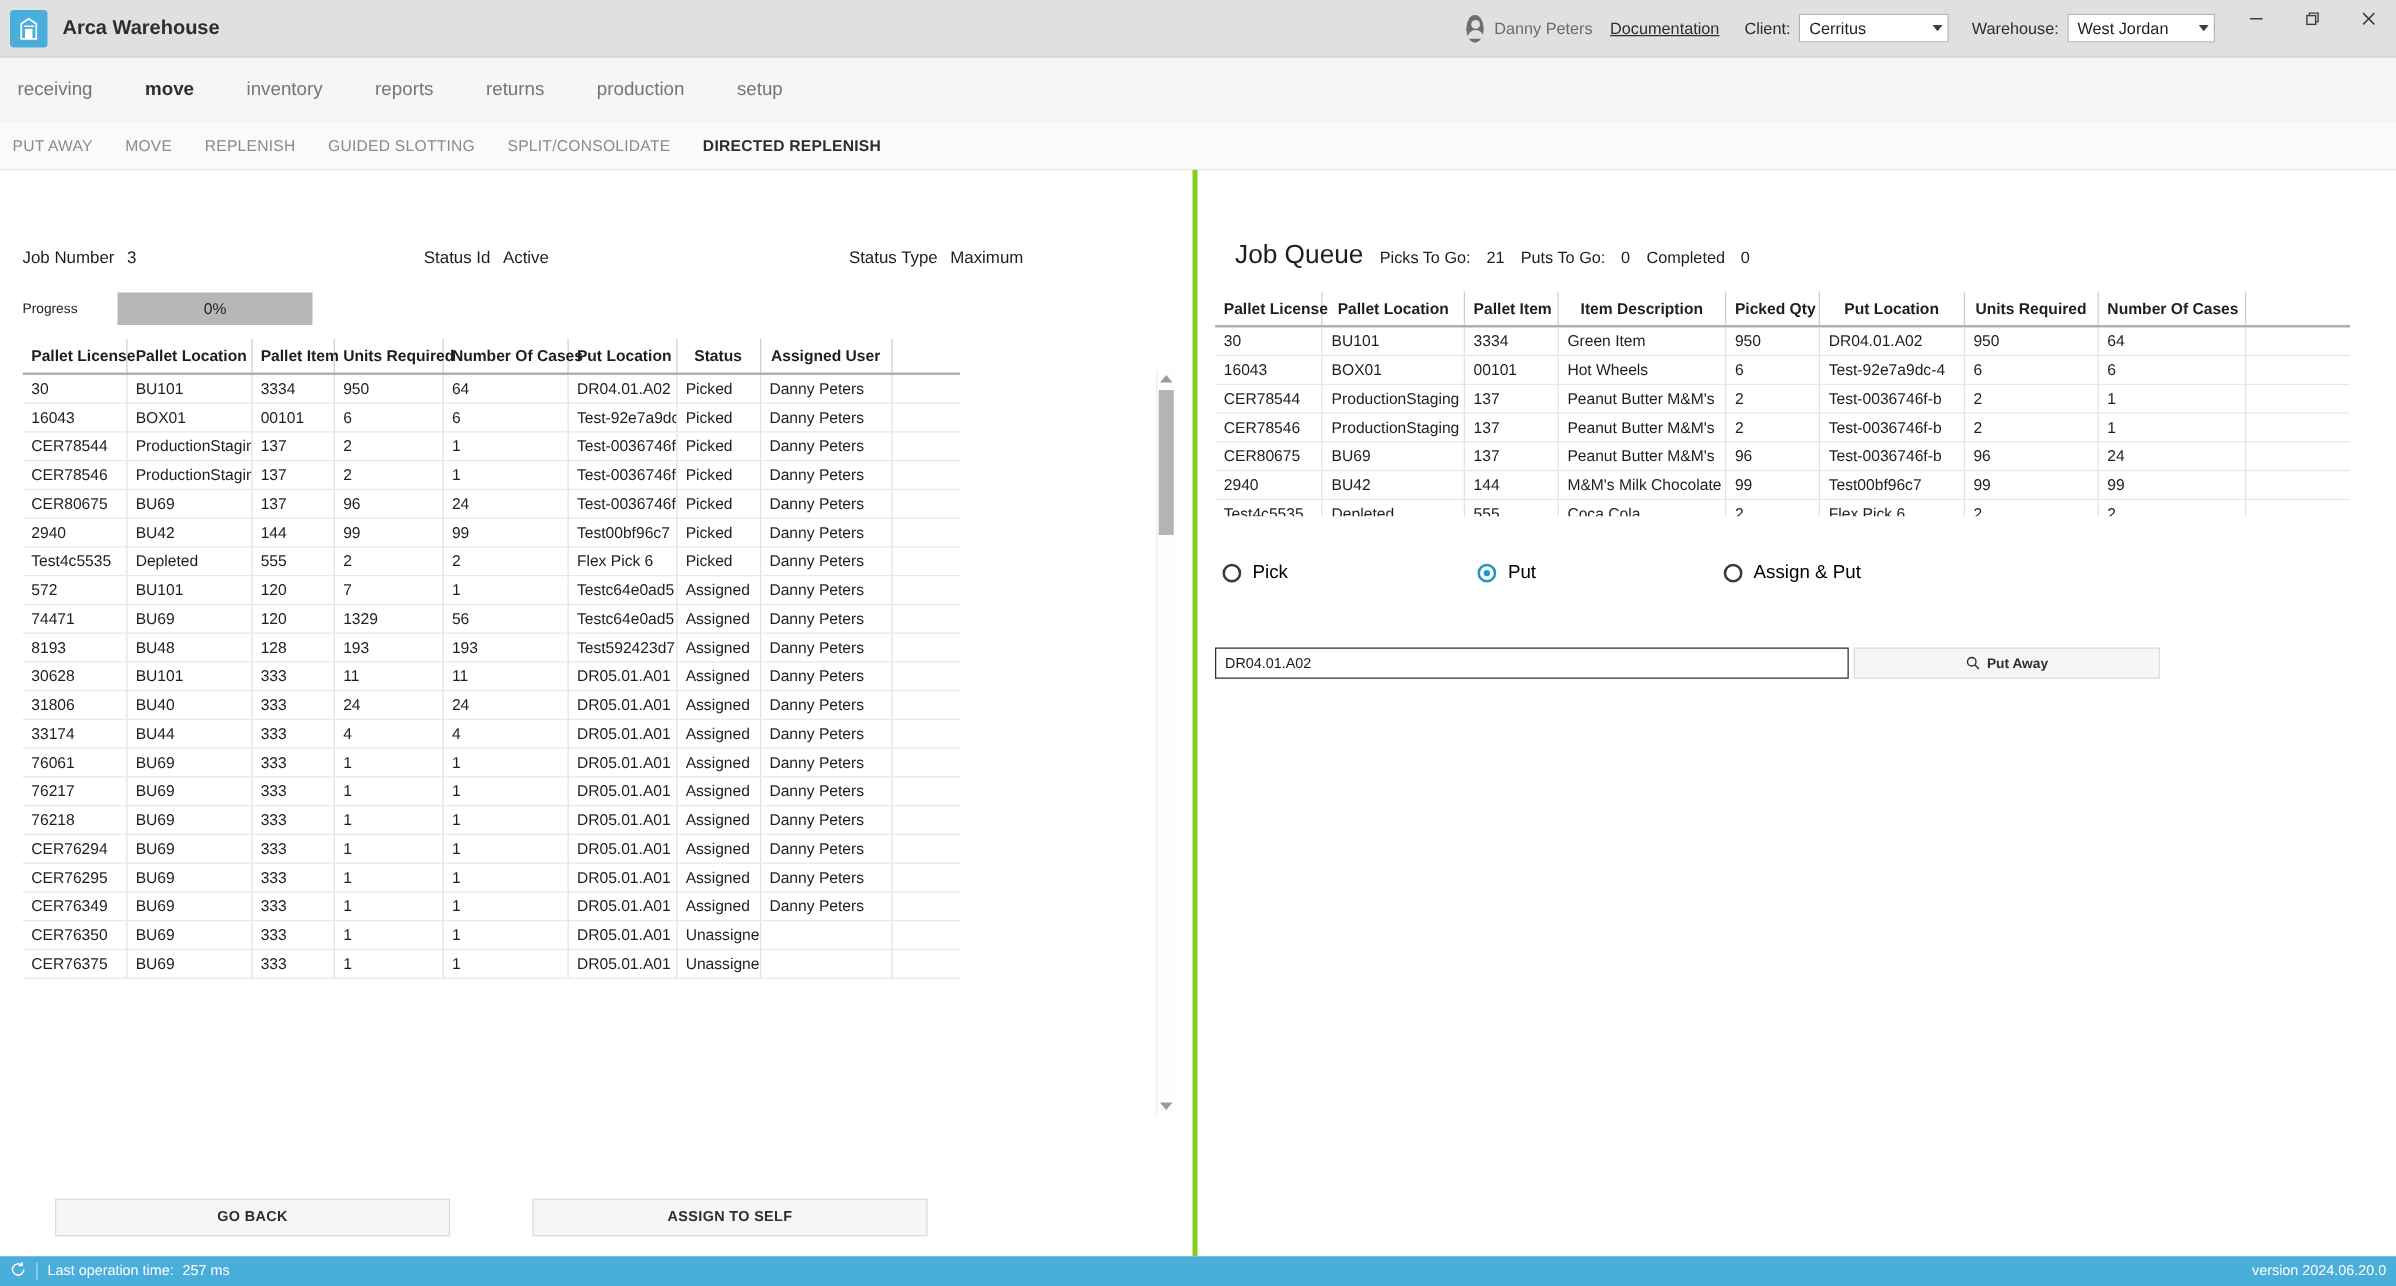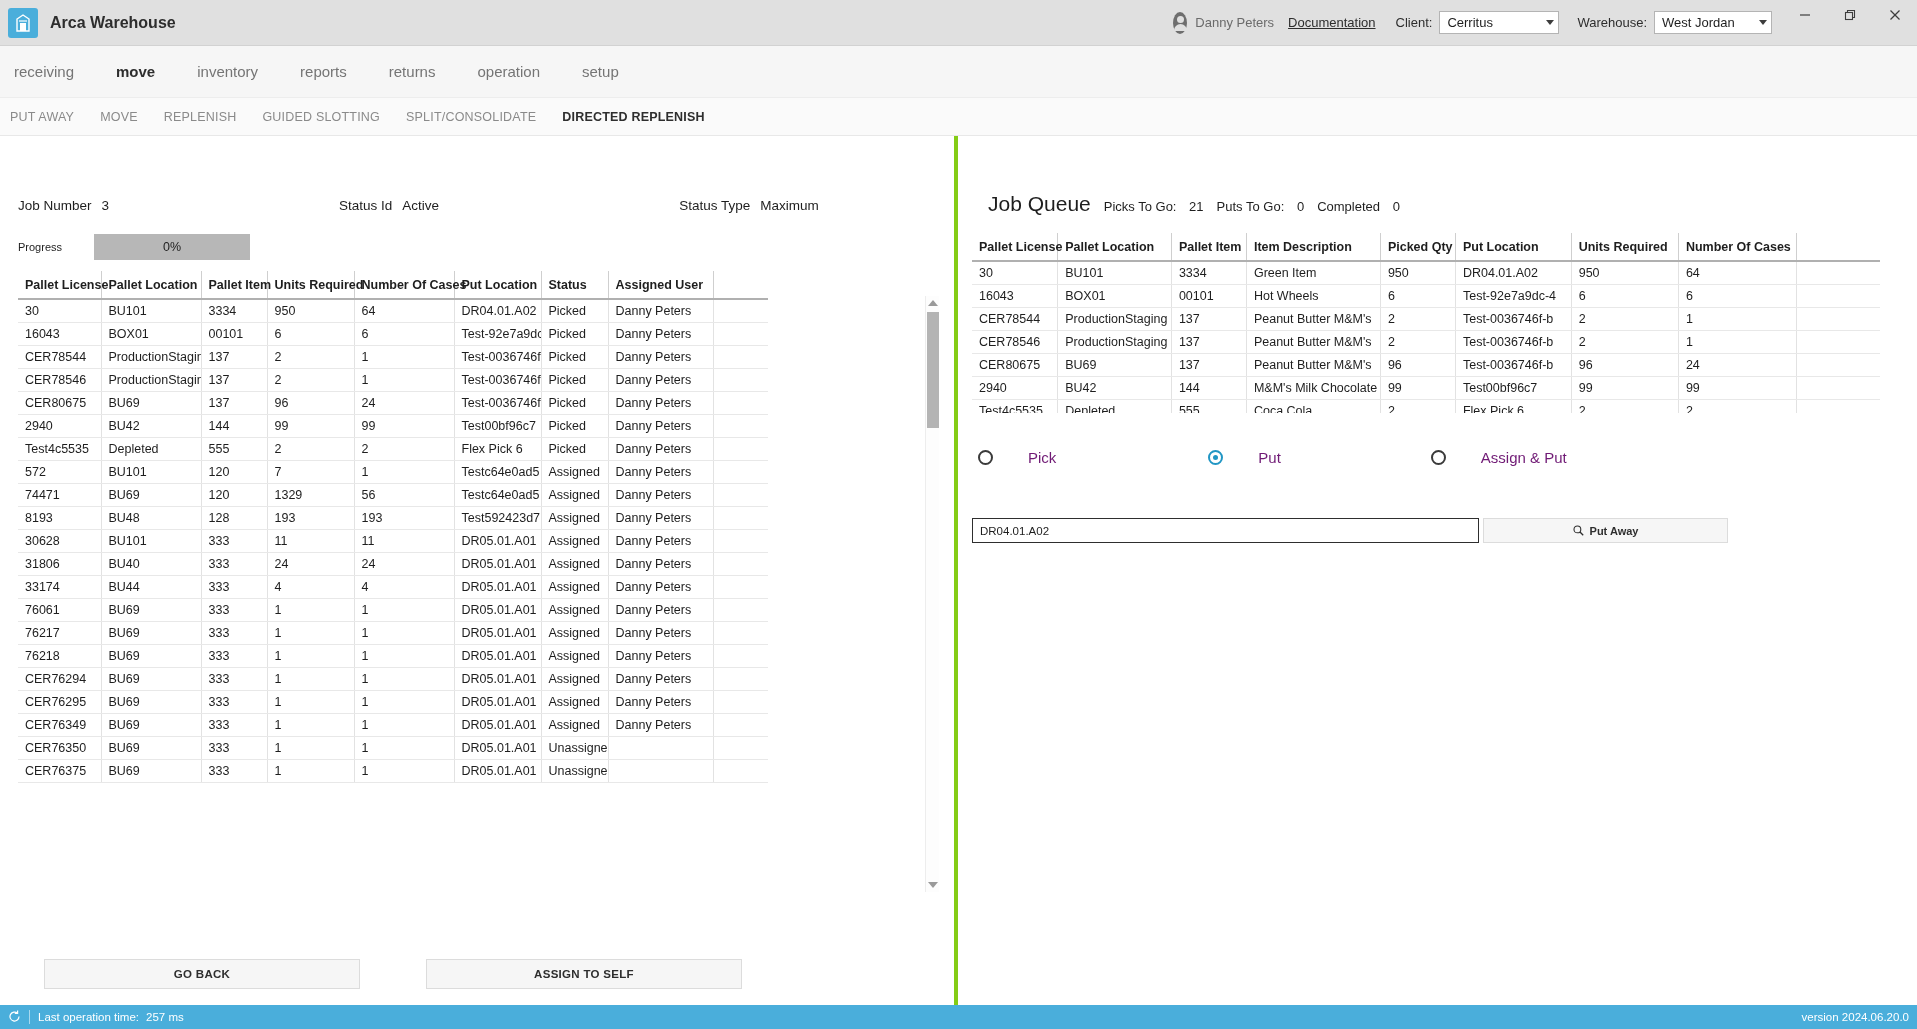--- a/index.html
+++ b/index.html
@@ -111,21 +111,21 @@
     width: 156px; height: 26px; background: #b7b7b7;
     display: flex; align-items: center; justify-content: center;
     font-size: 12.5px; color: #1e1e1e;
   }
   table.grid {
     border-collapse: collapse; table-layout: fixed;
     font-size: 12.5px; color: #1e1e1e;
   }
   table.grid th {
     font-size: 12.5px; font-weight: bold; color: #1e1e1e;
-    text-align: left; padding: 6px 7px; height: 28px;
+    text-align: center; padding: 6px 7px; height: 28px;
     border-right: 1px solid #cfcfcf;
     background: #ffffff; white-space: nowrap;
   }
   table.grid thead tr { border-bottom: 2px solid #b0b0b0; }
   table.grid td {
     padding: 4px 7px; height: 20.5px; border-right: 1px solid #e2e2e2;
     border-bottom: 1px solid #e8e8e8; white-space: nowrap; overflow: hidden;
   }
   table.grid th:last-child, table.grid td:last-child { border-right: none; }
 
@@ -183,21 +183,21 @@
   }
   .right-grid-box table { width: 908px; }
   .rg-c0 { width: 80px; } .rg-c1 { width: 106px; } .rg-c2 { width: 70px; }
   .rg-c3 { width: 125px; } .rg-c4 { width: 70px; } .rg-c5 { width: 108px; }
   .rg-c6 { width: 100px; } .rg-c7 { width: 110px; } .rg-c8 { width: 78px; }
 
   .radio-row {
     position: absolute; left: 20px; top: 313px; display: flex; align-items: center;
   }
   .radio {
-    display: flex; align-items: center; cursor: pointer; font-size: 15px; color: #701a75; gap: 26px;
+    display: flex; align-items: flex-end; cursor: pointer; font-size: 15px; color: #000000;
   }
   .radio .dot {
     width: 15px; height: 15px; border-radius: 50%;
     border: 2px solid #3a3a3a; margin-right: 9px; position: relative;
     background: #fff;
   }
   .radio.sel .dot { border-color: #2196c4; }
   .radio.sel .dot::after {
     content: ""; position: absolute; left: 3px; top: 3px;
     width: 5px; height: 5px; border-radius: 50%; background: #2196c4;
@@ -288,21 +288,21 @@
     </div>
   </div>
 </div>
 
 <div class="mainnav" id="mainnav">
     <div class="item">receiving</div>
     <div class="item active">move</div>
     <div class="item">inventory</div>
     <div class="item">reports</div>
     <div class="item">returns</div>
-    <div class="item">operation</div>
+    <div class="item">production</div>
     <div class="item">setup</div>
   </div>
 
 <div class="subnav" id="subnav">
     <div class="item">PUT AWAY</div>
     <div class="item">MOVE</div>
     <div class="item">REPLENISH</div>
     <div class="item">GUIDED SLOTTING</div>
     <div class="item">SPLIT/CONSOLIDATE</div>
     <div class="item active">DIRECTED REPLENISH</div>

